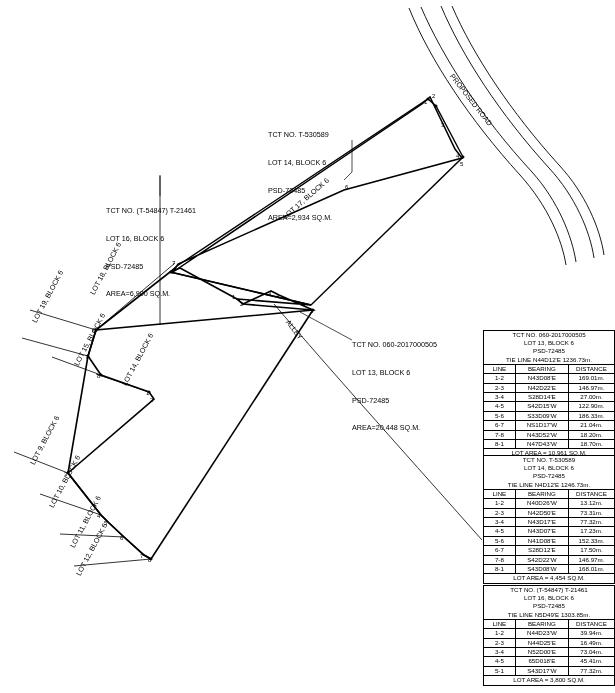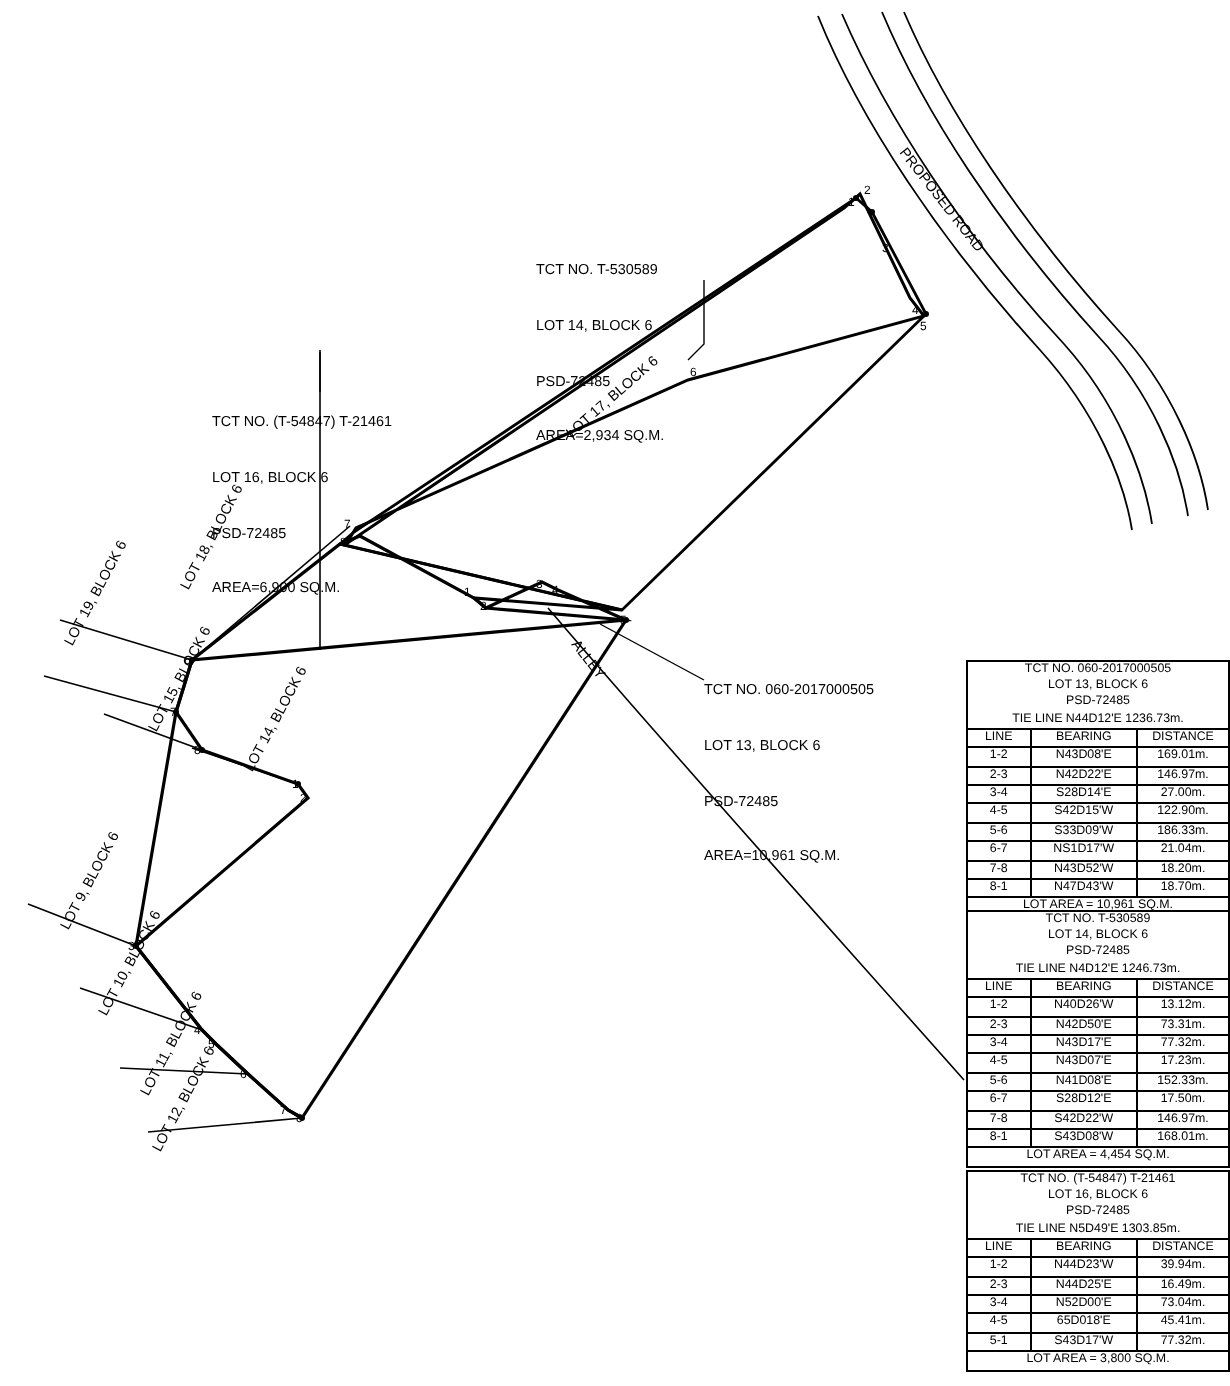--- a/index.html
+++ b/index.html
@@ -143,21 +143,21 @@
     <div>TCT NO. (T-54847) T-21461</div>
     <div>LOT 16, BLOCK 6</div>
     <div>PSD-72485</div>
     <div>AREA=6,900 SQ.M.</div>
   </div>
 
   <div class="lbl" style="left:352px;top:322px;">
     <div>TCT NO. 060-2017000505</div>
     <div>LOT 13, BLOCK 6</div>
     <div>PSD-72485</div>
-    <div>AREA=10,961 SQ.M.</div>
+    <div>AREA=20,448 SQ.M.</div>
   </div>
 
   <div id="vertex-layer">
       <div class="lbl" style="left: 424px; top: 98px; font-size: 6px;">1</div>
       <div class="lbl" style="left: 432px; top: 92px; font-size: 6px;">2</div>
       <div class="lbl" style="left: 441px; top: 121px; font-size: 6px;">3</div>
       <div class="lbl" style="left: 456px; top: 152px; font-size: 6px;">4</div>
       <div class="lbl" style="left: 460px; top: 160px; font-size: 6px;">5</div>
       <div class="lbl" style="left: 345px; top: 183px; font-size: 6px;">6</div>
       <div class="lbl" style="left: 172px; top: 259px; font-size: 6px;">7</div>

